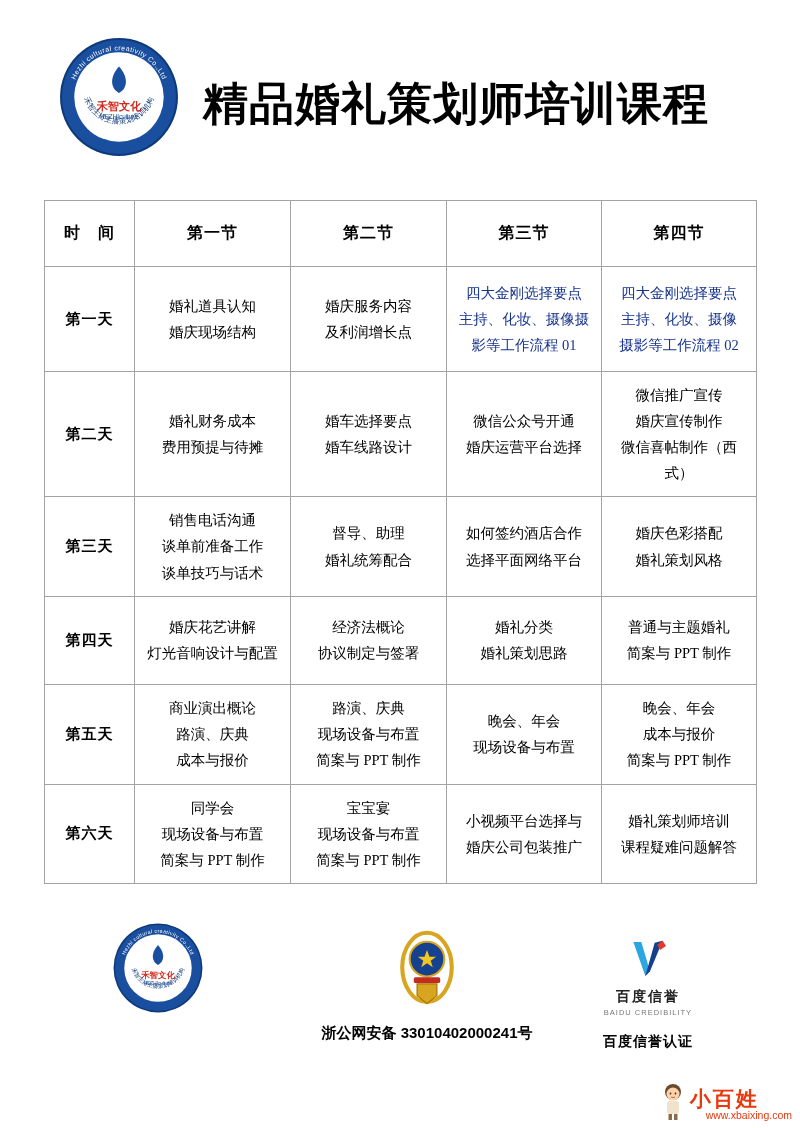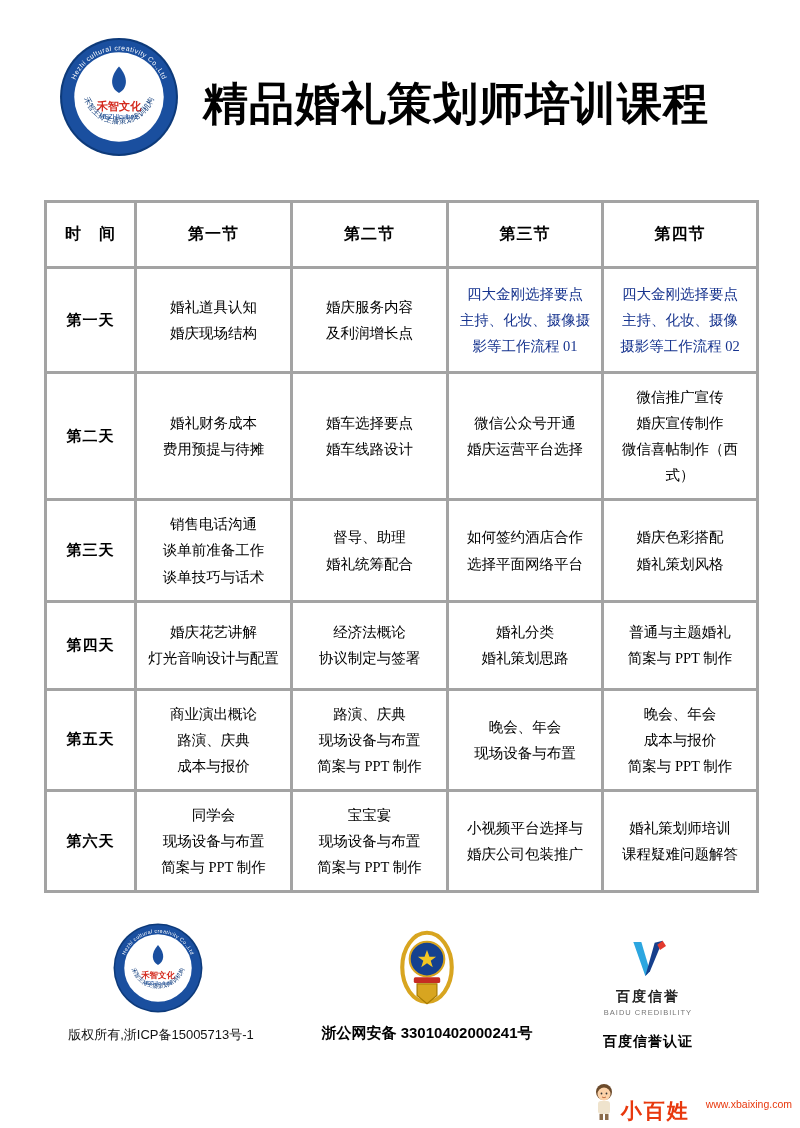--- a/index.html
+++ b/index.html
@@ -17,21 +17,21 @@
     font-family:"Liberation Sans", sans-serif; font-weight:bold;
     font-size:45px; letter-spacing:1px; color:#000;
   }
 
   
   .course-table {
     position:absolute; left:44px; top:200px; width:712px;
     border-collapse:collapse; table-layout:fixed; text-align:center;
   }
   .course-table th, .course-table td {
-    border:3px solid #a3a3a3; vertical-align:middle; padding:10px 6px;
+    border:1px solid #a3a3a3; vertical-align:middle; padding:10px 6px;
   }
   .course-table th { font-size:16px; font-weight:bold; letter-spacing:1px; }
   td.day { font-size:15px; font-weight:bold; letter-spacing:1px; }
   td.cell { font-size:14.5px; line-height:1.8; white-space:pre-line; }
   td.cell.blue { color: var(--cell-blue, #16338e); }
   tr.head-row { height:66px; }
   tr.r1 { height:105px; } tr.r2 { height:92px; } tr.r3 { height:95px; }
   tr.r4 { height:88px; }  tr.r5 { height:100px; } tr.r6 { height:95px; }
 
   
@@ -49,21 +49,21 @@
     font-family:"Liberation Sans", sans-serif; }
   .baidu-icon { width:40px; height:40px; margin:0 auto; display:block; }
   .baidu-cn { margin-top:10px; font-size:14px; font-weight:bold; color:#222; letter-spacing:2px; }
   .baidu-en { margin-top:2px; font-size:7.5px; color:#777; letter-spacing:1px; }
   .baidu-caption { margin-top:16px; font-size:14px; font-weight:bold; color:#000; letter-spacing:1px; }
 
   
   .watermark { position:absolute; right:8px; bottom:6px; display:flex; align-items:flex-end;
     font-family:"Liberation Sans", sans-serif; }
   .mascot { width:30px; height:40px; margin-right:2px; }
-  .wm-text { display:flex; flex-direction:row; line-height:1.1; }
+  .wm-text { display:flex; flex-direction:column; line-height:1.1; }
   .wm-name { font-size:21px; font-weight:bold; color:var(--watermark-red,#e8380d); letter-spacing:2px; }
   .wm-url  { font-size:10.5px; color:var(--watermark-red,#e8380d);margin-left:16px; }
 </style>
 </head>
 <body>
 
 <div class="page">
 
   <svg class="logo-main" viewBox="0 0 120 120">
     <defs>
@@ -194,21 +194,20 @@
       <textPath href="#lgTop2" startOffset="50%" text-anchor="middle">Hezhi cultural creativity Co.,Ltd</textPath>
     </text>
     <path d="M60,30 C50,41 52,52 60,56 C68,52 70,41 60,30 Z" fill="#1a4f9f"></path>
     <text x="60" y="73" text-anchor="middle" font-size="11" font-weight="bold" fill="#d42a1e" font-family="Liberation Sans, sans-serif">禾智文化</text>
     <text x="60" y="82" text-anchor="middle" font-size="6.2" fill="#1a4f9f" font-family="Liberation Sans, sans-serif">HEZHIculture</text>
     <text font-size="7.5" fill="#0d3a7a" font-family="Liberation Sans, sans-serif">
       <textPath href="#lgBot2" startOffset="50%" text-anchor="middle">禾智主持主播策划培训机构</textPath>
     </text>
   </svg>
 
-  <div class="copyright">版权所有,浙ICP备15005713号-1</div>
 
   <svg class="police-badge" viewBox="0 0 80 96">
     <ellipse cx="40" cy="46" rx="30" ry="42" fill="none" stroke="#d8a520" stroke-width="5"></ellipse>
     <circle cx="40" cy="36" r="21" fill="#15418f" stroke="#d8a520" stroke-width="2.5"></circle>
     <polygon points="40,25 43,33 51,33 44.5,38 47,46 40,41 33,46 35.5,38 29,33 37,33" fill="#f3c623"></polygon>
     <rect x="24" y="58" width="32" height="7" rx="2" fill="#c62b22"></rect>
     <path d="M28,66 L52,66 L52,80 L40,90 L28,80 Z" fill="#d8a520" stroke="#a87b00" stroke-width="1.5"></path>
   </svg>
   <div class="police-text">浙公网安备 33010402000241号</div>
 

